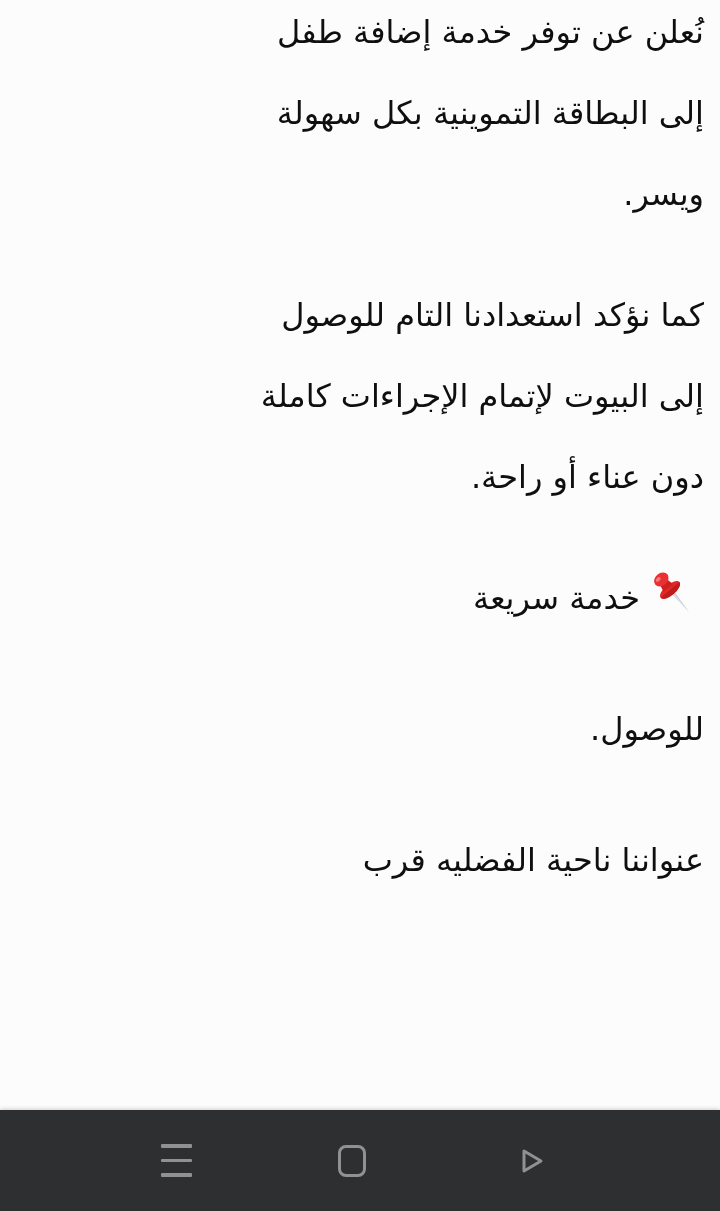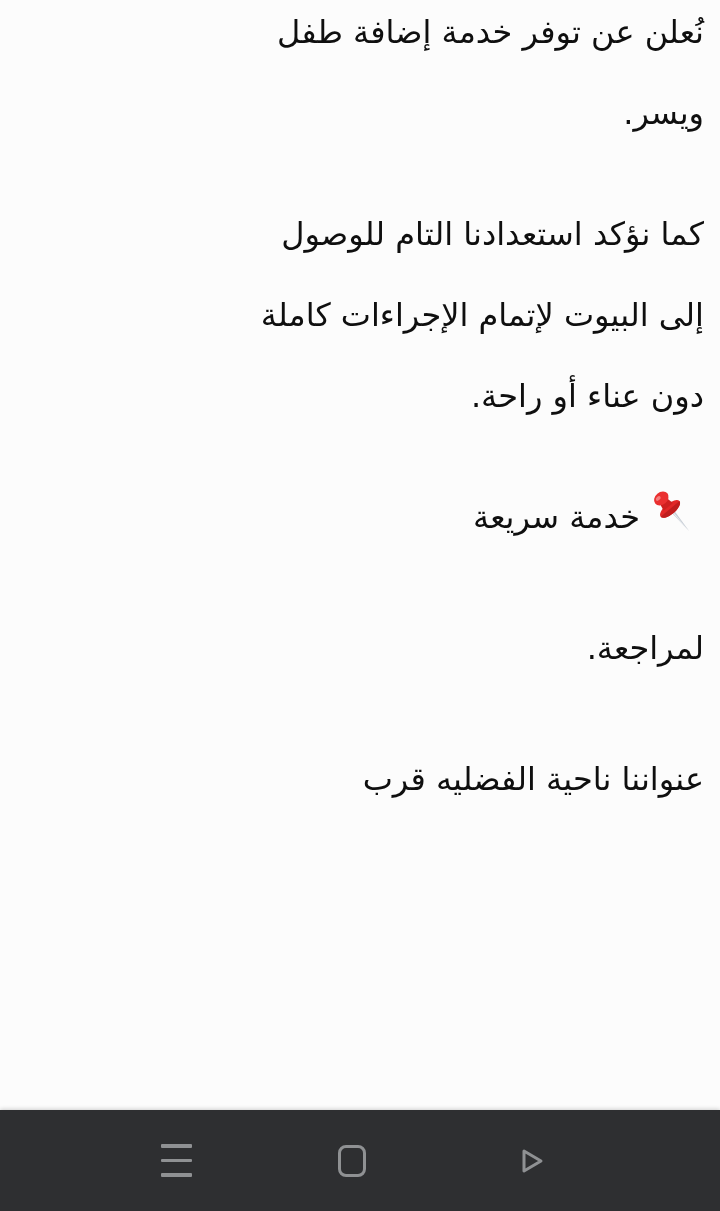--- a/index.html
+++ b/index.html
@@ -81,20 +81,21 @@
     border-radius: 8px;
   }
 </style>
 </head>
 <body>
 
 <div class="content">
 
   <div class="para">
     <div class="line">نُعلن عن توفر خدمة إضافة طفل</div>
+    <div class="line">إلى البطاقة التموينية بكل سهولة</div>
     <div class="line">ويسر.</div>
   </div>
 
   <div class="para">
     <div class="line">كما نؤكد استعدادنا التام للوصول</div>
     <div class="line">إلى البيوت لإتمام الإجراءات كاملة</div>
     <div class="line">دون عناء أو راحة.</div>
   </div>
 
   <div class="bullet-block">
@@ -108,21 +109,21 @@
           <path d="M27.5 12 h9 l2.2 10.5 h-13.4 z" fill="#cf2020"></path>
           <ellipse cx="32" cy="10.5" rx="8.8" ry="6.8" fill="#ea3030"></ellipse>
           <ellipse cx="29.4" cy="8.3" rx="3.1" ry="2" fill="#f47d7d"></ellipse>
         </g>
       </svg><span>خدمة سريعة</span>
     </div>
   </div>
 
 
   <div class="bullet-block">
-    <div class="line">لمراجعة.</div>
+    <div class="line">للوصول.</div>
   </div>
 
   <div class="para">عنواننا ناحية  الفضليه قرب</div>
 
 </div>
 
 <div class="navbar">
 
   <button class="nav-btn menu">
     <span class="hamburger">

